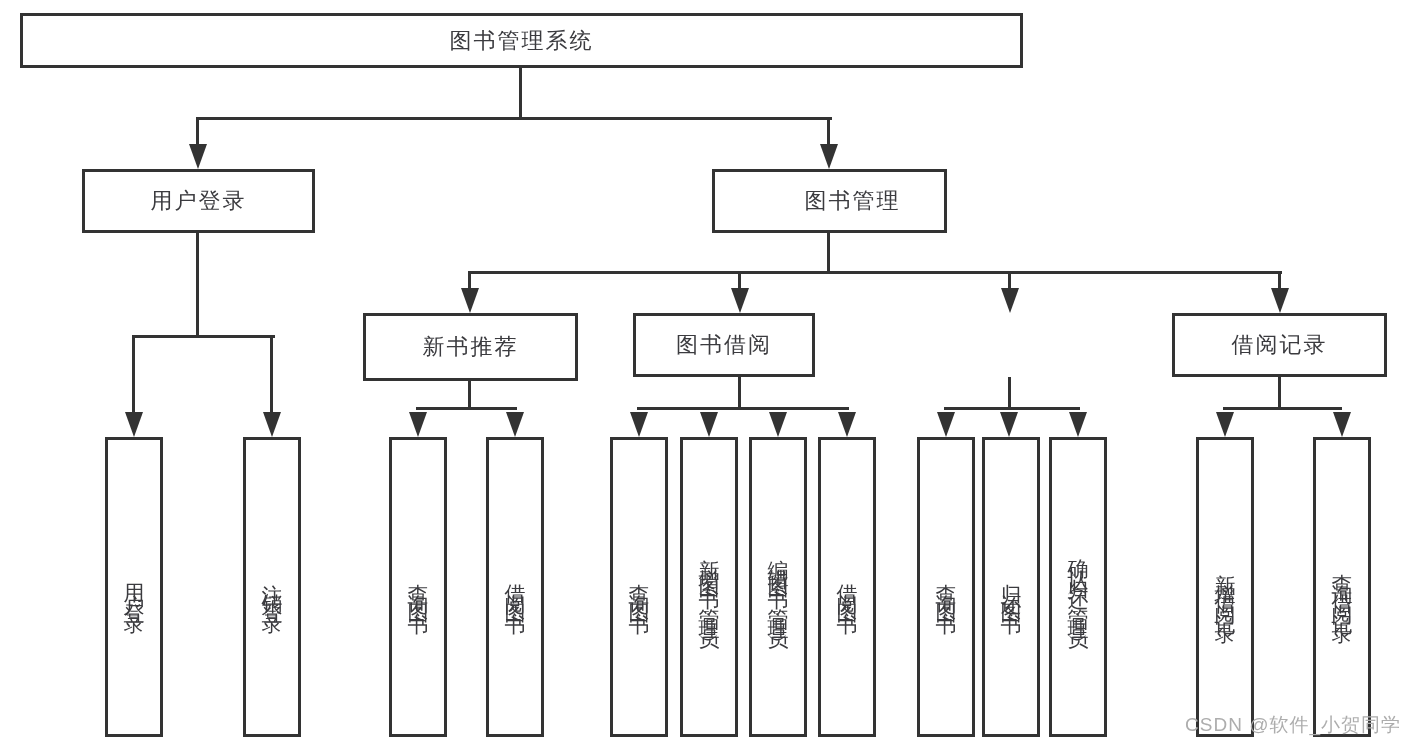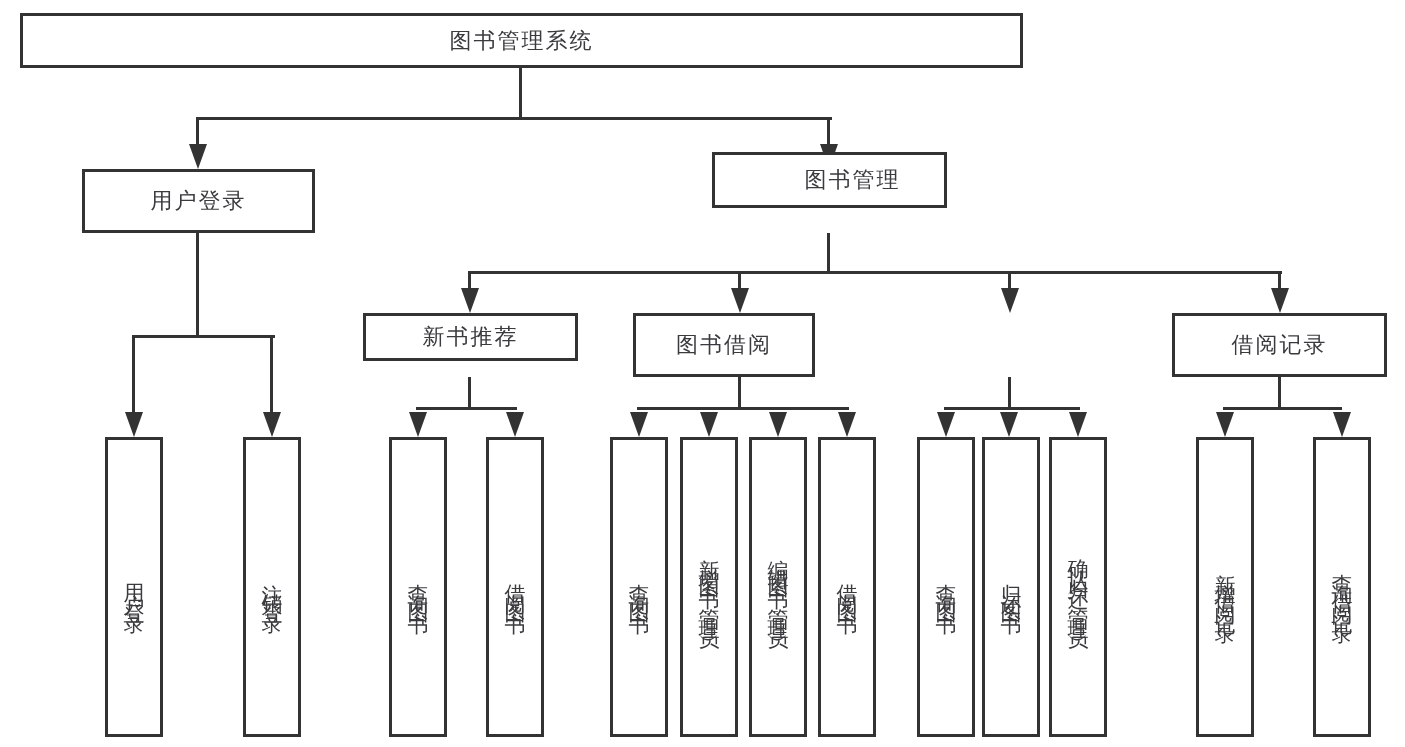--- a/index.html
+++ b/index.html
@@ -53,25 +53,25 @@
 <div class="canvas">
 
   <div class="hb" style="left:20px;top:13px;width:1003px;height:55px;">
     <span>图书管理系统</span>
   </div>
 
   <div class="hb" style="left:82px;top:169px;width:233px;height:64px;">
     <span>用户登录</span>
   </div>
 
-  <div class="hb" style="left:712px;top:152px;width:235px;height:56px;padding-left:46px;">
+  <div class="hb" style="left:712px;top:169px;width:235px;height:64px;padding-left:46px;">
     <span>图书管理</span>
   </div>
 
-  <div class="hb" style="left:363px;top:313px;width:215px;height:48px;">
+  <div class="hb" style="left:363px;top:313px;width:215px;height:68px;">
     <span>新书推荐</span>
   </div>
 
   <div class="hb" style="left:633px;top:313px;width:182px;height:64px;">
     <span>图书借阅</span>
   </div>
 
 
   <div class="hb" style="left:1172px;top:313px;width:215px;height:64px;">
     <span>借阅记录</span>
@@ -162,14 +162,15 @@
   <div class="ln" style="left:944px;top:407px;width:136px;height:3px;"></div>
   <div class="head" style="left:937px;top:412px;"></div>
   <div class="head" style="left:1000px;top:412px;"></div>
   <div class="head" style="left:1069px;top:412px;"></div>
 
   <div class="ln" style="left:1278px;top:377px;width:3px;height:30px;"></div>
   <div class="ln" style="left:1223px;top:407px;width:119px;height:3px;"></div>
   <div class="head" style="left:1216px;top:412px;"></div>
   <div class="head" style="left:1333px;top:412px;"></div>
 
+  <div class="watermark">CSDN @软件_小贺同学</div>
 
 </div>
 
 </body></html>

